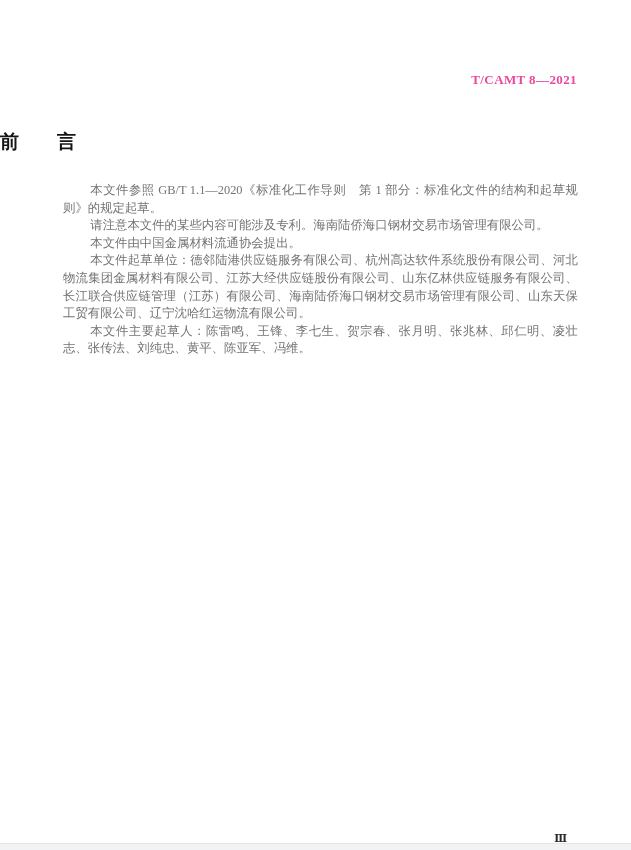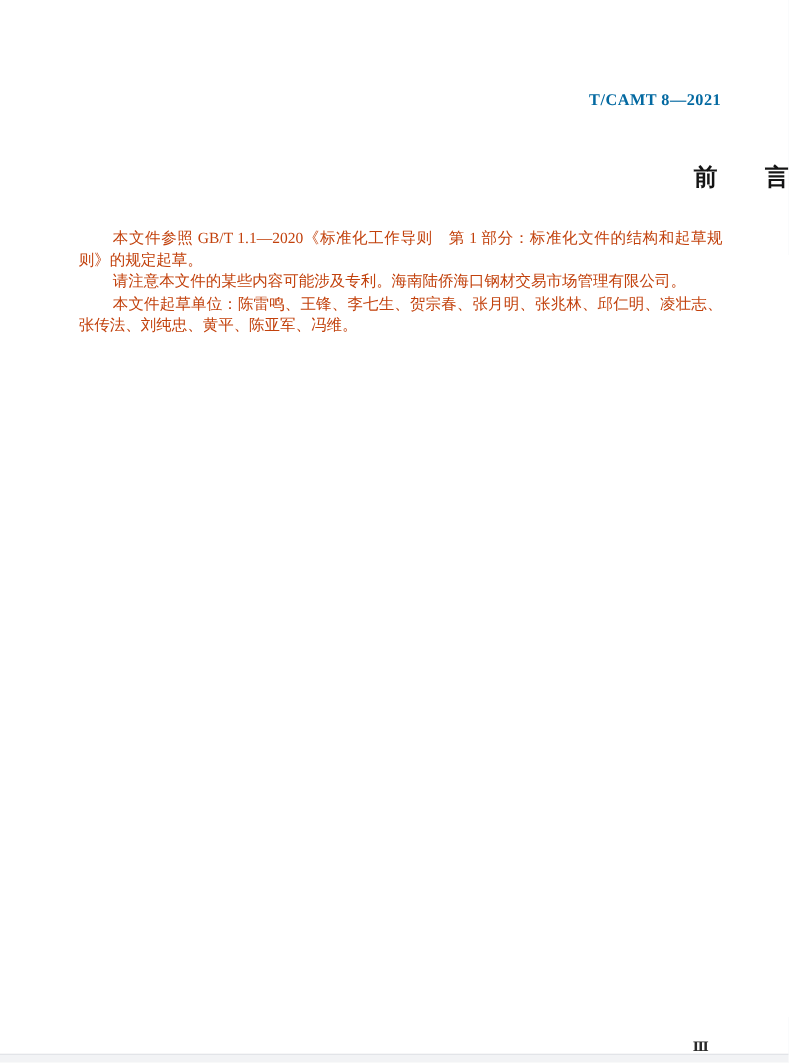--- a/index.html
+++ b/index.html
@@ -15,51 +15,51 @@
     background: #ffffff;
     overflow: hidden;
     box-sizing: border-box;
   }
   .doc-code {
     position: absolute;
     top: 72px;
     right: 54px;
     font-size: 13px;
     font-weight: bold;
-    color: #0369a1;
+    color: #ec4899;
     letter-spacing: 0.4px;
     font-family: "Liberation Serif", "DejaVu Serif", serif;
   }
   .title {
     position: absolute;
     top: 129px;
     left: 0;
     width: 100%;
     margin: 0;
-    text-align: right;
+    text-align: left;
     font-size: 19px;
     font-weight: bold;
     color: #141414;
     font-family: "Liberation Serif", "DejaVu Serif", serif;
   }
   .content {
     position: absolute;
     top: 182px;
     left: 63px;
     width: 515px;
   }
   .content p {
     margin: 0;
     padding: 0;
     text-indent: 2.2em;
     font-size: 12.4px;
     line-height: 17.6px;
     text-align: justify;
     text-justify: inter-ideograph;
-    color: #c2410c;
+    color: #737373;
     word-break: break-all;
   }
   .page-num {
     position: absolute;
     bottom: 6px;
     right: 64px;
     font-size: 10.5px;
     font-weight: bold;
     color: #2a2a2a;
     font-family: "DejaVu Serif", "DejaVu Sans", serif;
@@ -79,20 +79,22 @@
 
 <div class="page">
 
   <div class="doc-code">T/CAMT 8—2021</div>
 
   <h1 class="title">前　　言</h1>
 
   <div class="content">
     <p>本文件参照 GB/T 1.1—2020《标准化工作导则　第 1 部分：标准化文件的结构和起草规则》的规定起草。</p>
     <p>请注意本文件的某些内容可能涉及专利。海南陆侨海口钢材交易市场管理有限公司。</p>
-    <p>本文件起草单位：陈雷鸣、王锋、李七生、贺宗春、张月明、张兆林、邱仁明、凌壮志、张传法、刘纯忠、黄平、陈亚军、冯维。</p>
+    <p>本文件由中国金属材料流通协会提出。</p>
+    <p>本文件起草单位：德邻陆港供应链服务有限公司、杭州高达软件系统股份有限公司、河北物流集团金属材料有限公司、江苏大经供应链股份有限公司、山东亿林供应链服务有限公司、长江联合供应链管理（江苏）有限公司、海南陆侨海口钢材交易市场管理有限公司、山东天保工贸有限公司、辽宁沈哈红运物流有限公司。</p>
+    <p>本文件主要起草人：陈雷鸣、王锋、李七生、贺宗春、张月明、张兆林、邱仁明、凌壮志、张传法、刘纯忠、黄平、陈亚军、冯维。</p>
   </div>
 
   <div class="page-num">Ⅲ</div>
 
   <div class="bottom-strip"></div>
 
 </div>
 
 </body></html>

